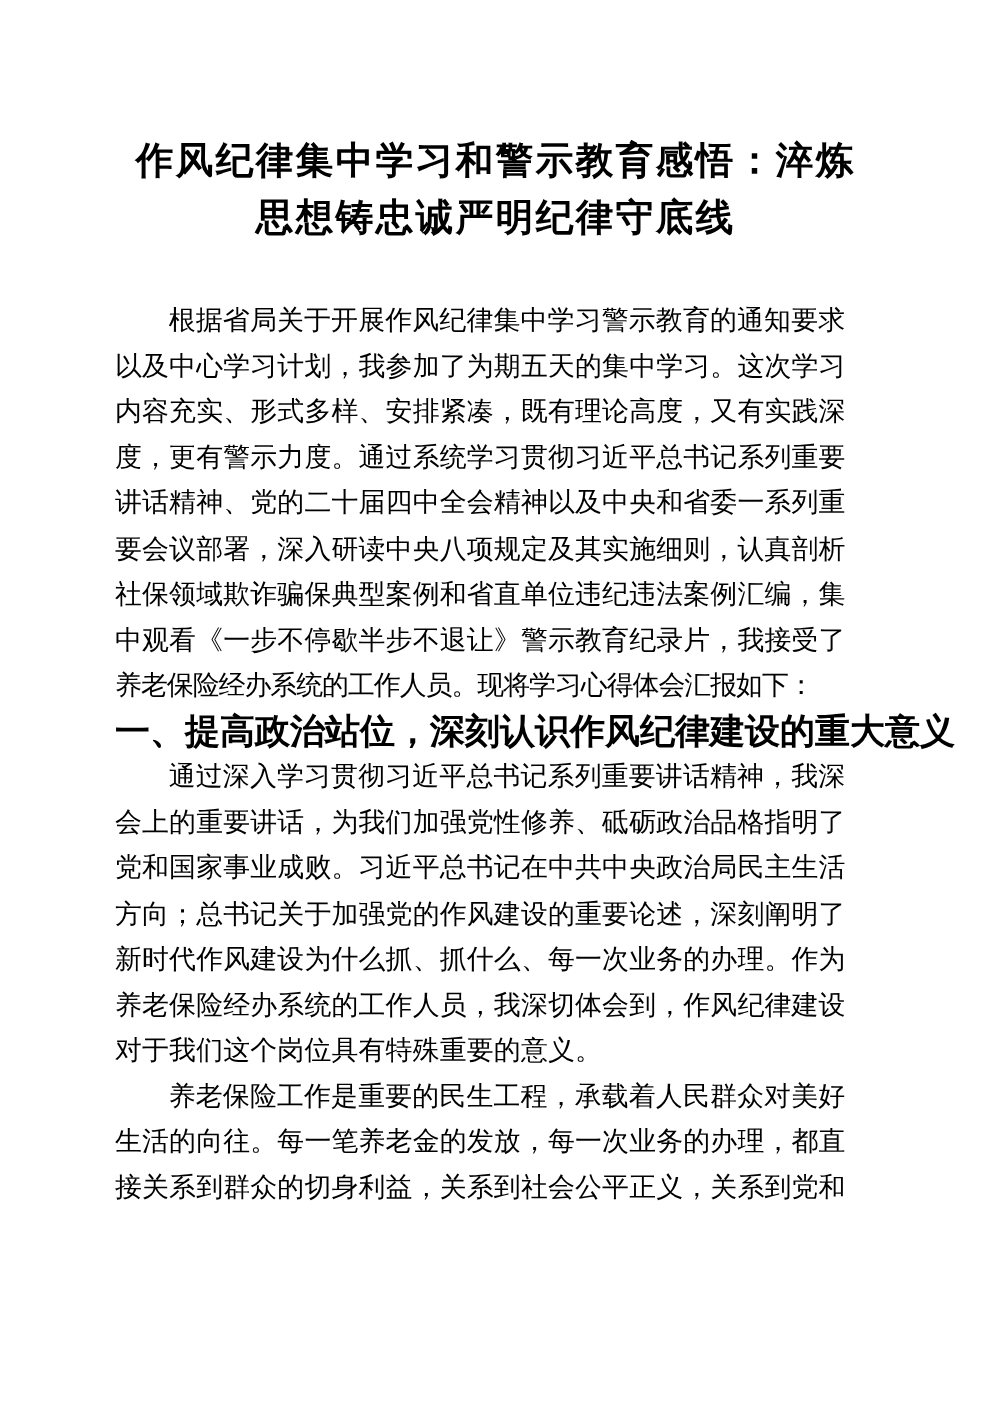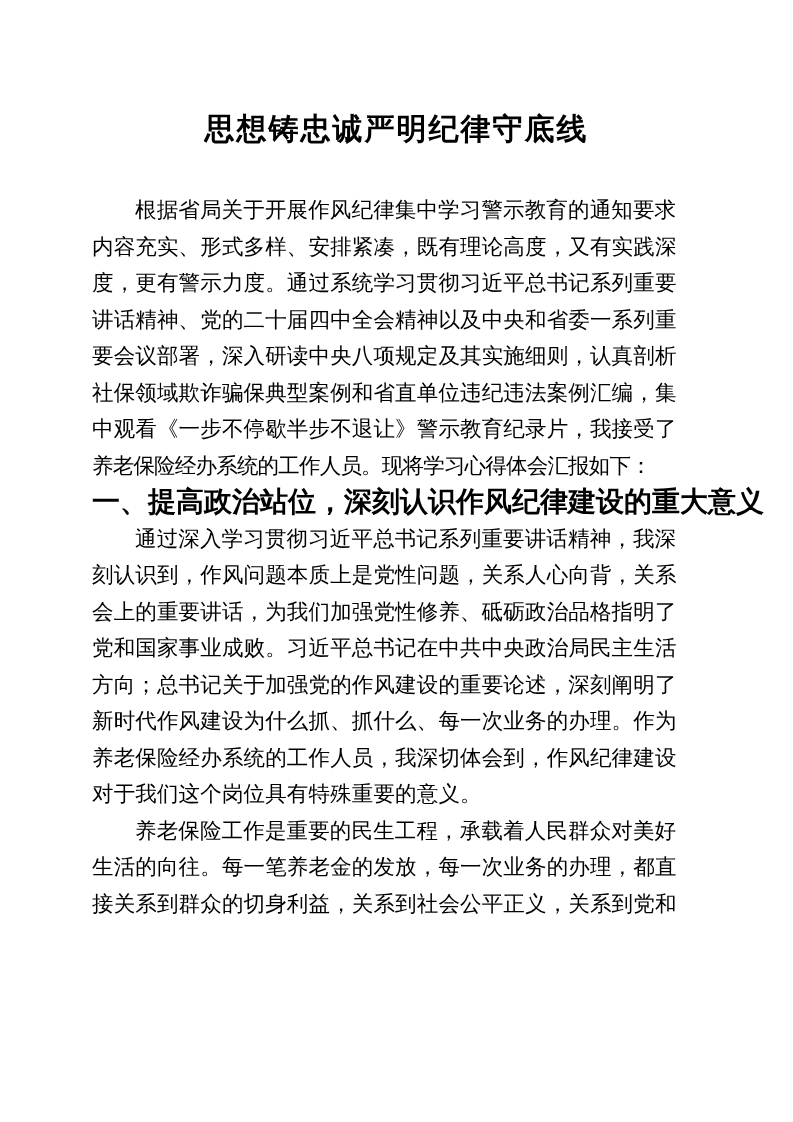--- a/index.html
+++ b/index.html
@@ -50,41 +50,42 @@
     letter-spacing: 0;
     text-align: center;
   }
 </style>
 </head>
 <body>
 
 <div class="page">
 
   <h1 class="title">
+    <div class="title-line">作风纪律集中学习和警示教育感悟：淬炼</div>
     <div class="title-line">思想铸忠诚严明纪律守底线</div>
   </h1>
 
   <div class="content">
 
     <div class="paragraph">
       <div class="line indent">根据省局关于开展作风纪律集中学习警示教育的通知要求</div>
+      <div class="line">以及中心学习计划，我参加了为期五天的集中学习。这次学习</div>
       <div class="line">内容充实、形式多样、安排紧凑，既有理论高度，又有实践深</div>
       <div class="line">度，更有警示力度。通过系统学习贯彻习近平总书记系列重要</div>
       <div class="line">讲话精神、党的二十届四中全会精神以及中央和省委一系列重</div>
       <div class="line">要会议部署，深入研读中央八项规定及其实施细则，认真剖析</div>
       <div class="line">社保领域欺诈骗保典型案例和省直单位违纪违法案例汇编，集</div>
       <div class="line">中观看《一步不停歇半步不退让》警示教育纪录片，我接受了</div>
       <div class="line squeeze">养老保险经办系统的工作人员。现将学习心得体会汇报如下：</div>
     </div>
 
     <div class="line heading">一、提高政治站位，深刻认识作风纪律建设的重大意义</div>
 
     <div class="paragraph">
       <div class="line indent">通过深入学习贯彻习近平总书记系列重要讲话精神，我深</div>
-      <div class="line">刻认识到，作风问题本质上是党性问题，关系人心向背，关系</div>
       <div class="line">会上的重要讲话，为我们加强党性修养、砥砺政治品格指明了</div>
       <div class="line">党和国家事业成败。习近平总书记在中共中央政治局民主生活</div>
       <div class="line">方向；总书记关于加强党的作风建设的重要论述，深刻阐明了</div>
       <div class="line">新时代作风建设为什么抓、抓什么、每一次业务的办理。作为</div>
       <div class="line">养老保险经办系统的工作人员，我深切体会到，作风纪律建设</div>
       <div class="line">对于我们这个岗位具有特殊重要的意义。</div>
     </div>
 
     <div class="paragraph">
       <div class="line indent">养老保险工作是重要的民生工程，承载着人民群众对美好</div>

